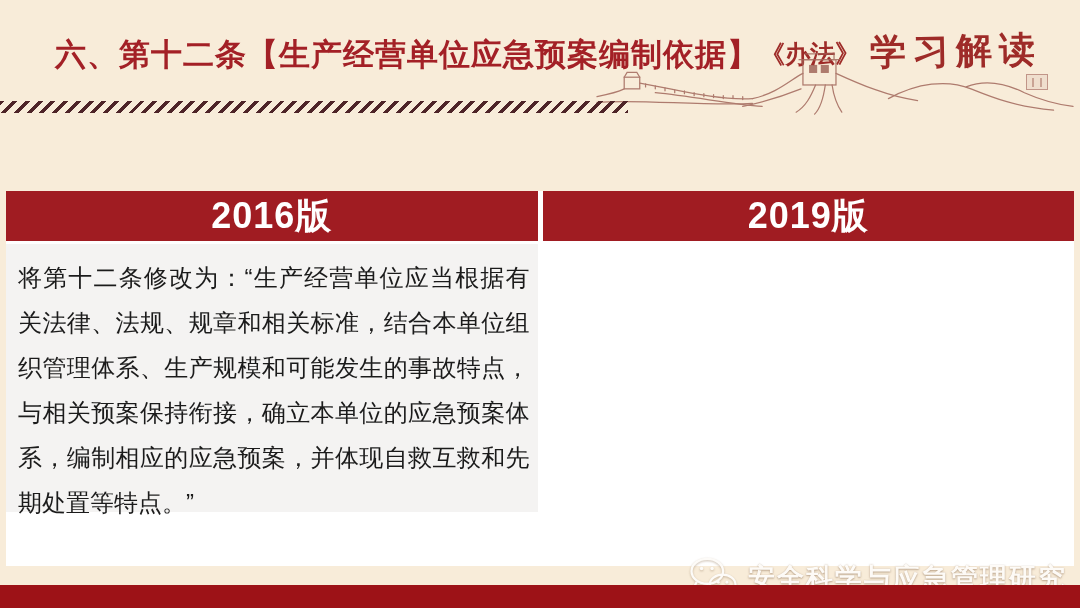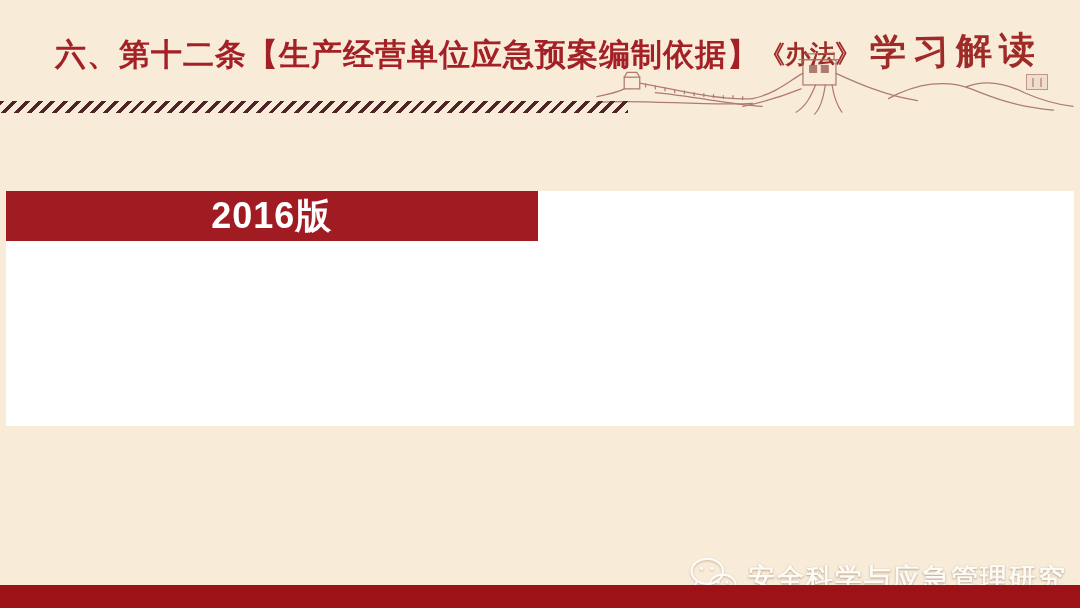--- a/index.html
+++ b/index.html
@@ -27,21 +27,21 @@
   }
   .great-wall{position:absolute;left:590px;top:50px;width:490px;height:68px;opacity:.85;}
   .seal-stamp{
     position:absolute;left:1026px;top:74px;width:20px;height:14px;
     border:1px solid rgba(155,90,80,.55);background:rgba(200,160,150,.18);
     display:flex;justify-content:space-evenly;align-items:center;
   }
   .seal-stamp i{display:block;width:2px;height:9px;background:rgba(155,90,80,.45);}
   
   .comparison-table{
-    position:absolute;left:6px;top:191px;width:1068px;height:235px;
+    position:absolute;left:6px;top:191px;width:1068px;height:375px;
     display:grid;grid-template-columns:1fr 1fr;grid-template-rows:50px 268px;
     gap:3px 5px;background:#FFFFFF;
   }
   .th{
     background:#A01C22;color:#FFFFFF;font-size:36px;font-weight:bold;
     display:flex;align-items:center;justify-content:center;letter-spacing:1px;
   }
   .td{
     background:#F4F3F2;color:#1B1B1B;
     font-size:24px;line-height:45px;padding:11px 8px 0 12px;
@@ -97,20 +97,22 @@
 
   <div class="seal-stamp">
       <i></i>
       <i></i>
     </div>
 
   <div class="hatch-divider"></div>
 
   <section class="comparison-table">
     <div class="th">2016版</div>
+    <div class="th">2019版</div>
+    <div class="td">将第十二条修改为：“生产经营单位应当根据有关法律、法规、规章和相关标准，结合本单位组织管理体系、生产规模和可能发生的事故特点，与相关预案保持衔接，确立本单位的应急预案体系，编制相应的应急预案，并体现自救互救和先期处置等特点。”</div>
   </section>
 
   <div class="watermark">
     <svg class="wechat-icon" viewBox="0 0 54 46">
       <g fill="none" stroke="#FDFBF8" stroke-width="2.4">
         <ellipse cx="20" cy="16" rx="16.5" ry="13"></ellipse>
         <path d="M9,27 l-4,8 l9,-4"></path>
         <ellipse cx="36" cy="30" rx="13.5" ry="10.5"></ellipse>
         <path d="M45,39 l4,6 l-9,-3"></path>
       </g>

